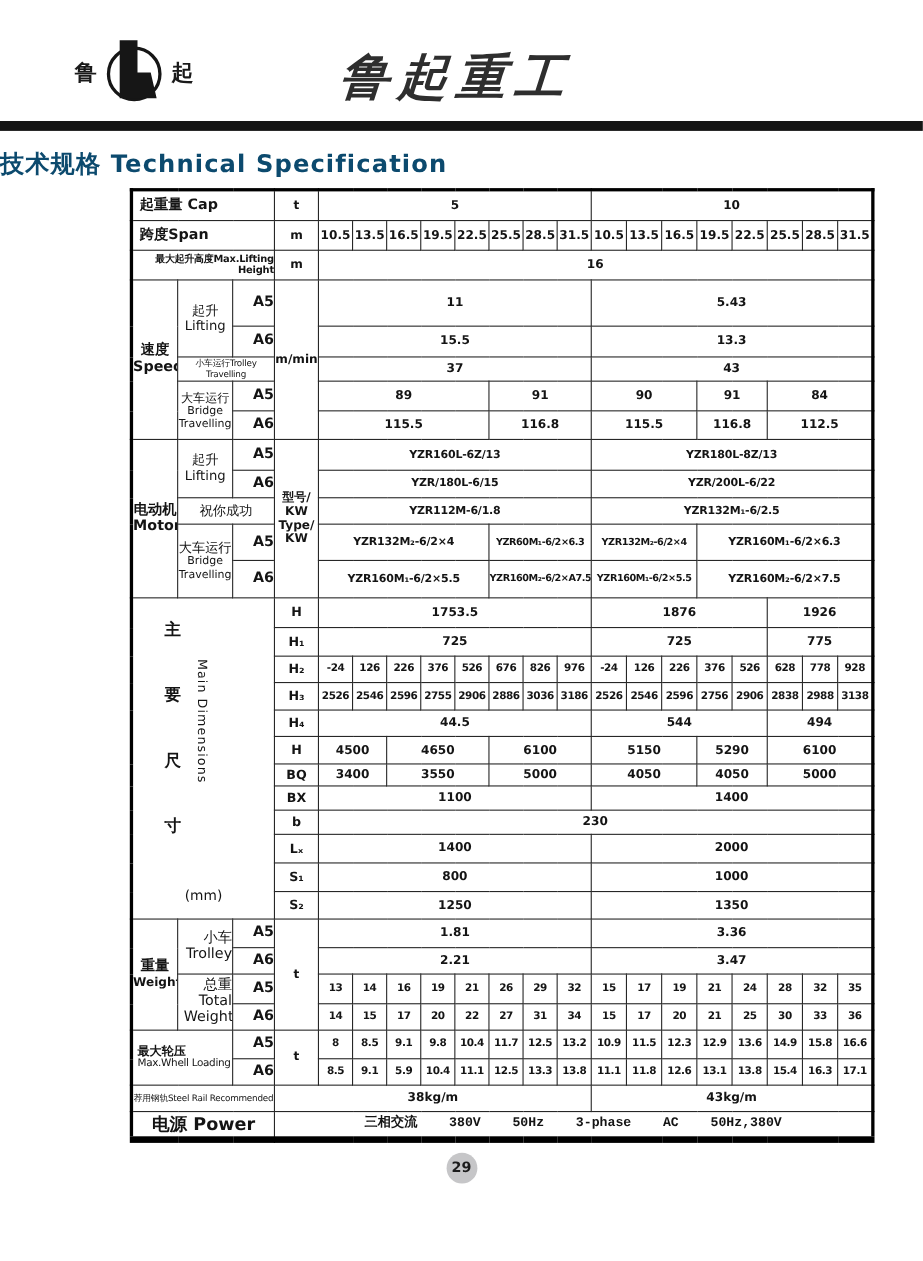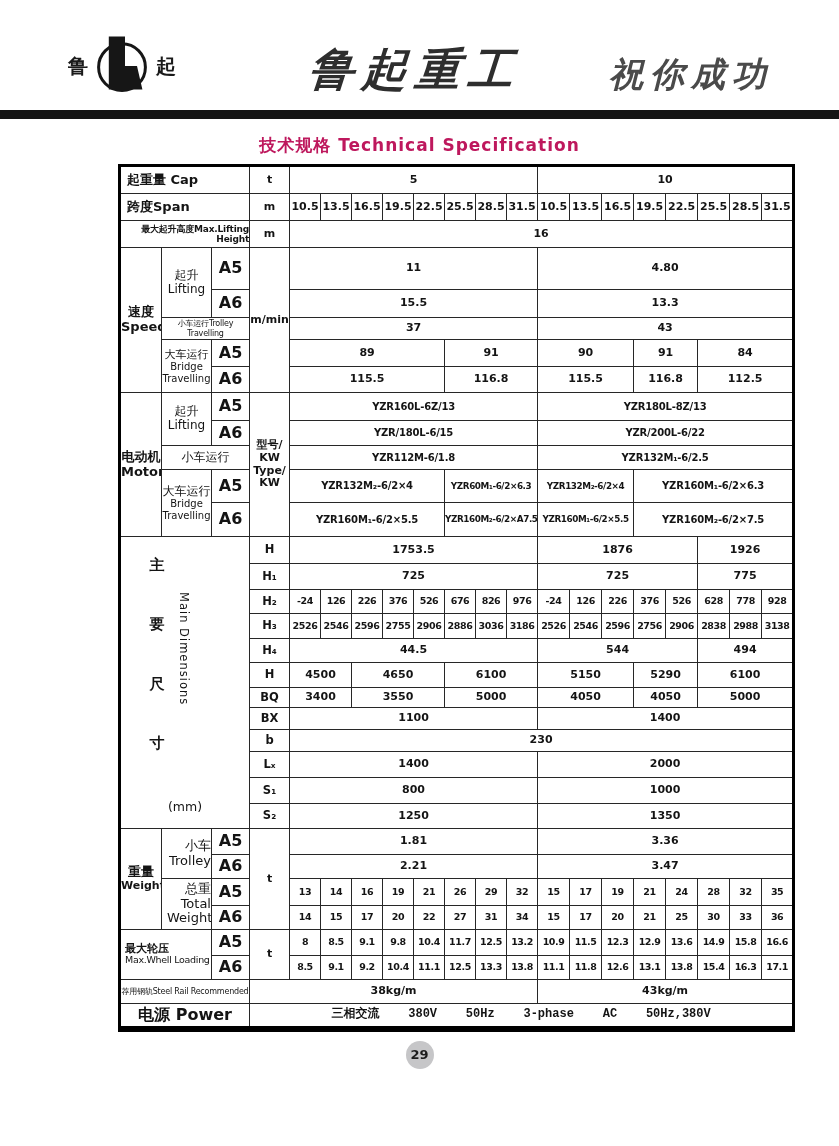--- a/index.html
+++ b/index.html
@@ -20,41 +20,41 @@
     color:#2e2e2e;transform:skewX(-4deg);white-space:nowrap;
   }
   .slogan{
     position:absolute;right:66px;top:52px;
     font-family:"DejaVu Serif","Liberation Serif",serif;
     font-size:34px;font-weight:700;font-style:italic;letter-spacing:7px;
     color:#4a4a4a;white-space:nowrap;
   }
   .black-bar{width:839px;height:9px;background:#151515;}
   .page-title{
-    text-align:center;font-size:17px;font-weight:700;color:#be185d;
+    font-size:22px;font-weight:700;color:#0c4a6e;
     margin:15px 0 7px 0;letter-spacing:1px;
   }
   
   table.spec{
     border-collapse:collapse;table-layout:fixed;
     width:674px;margin-left:118px;
     border:3px solid #000;border-bottom:6px solid #000;
   }
   td{
     border:1px solid #272727;text-align:center;vertical-align:middle;
     padding:0;overflow:hidden;font-size:11px;color:#141414;line-height:1.15;
   }
   td.lbl{font-size:13px;font-weight:700;text-align:left;padding-left:6px;}
   td.lbl-sm{font-size:9px;font-weight:700;text-align:right;padding-left:2px;letter-spacing:-0.2px;}
   td.gl{font-size:13px;font-weight:700;}
   .gl span{display:block;}
   td.sl{font-size:12px;}
   td.sl .en{display:block;font-size:10px;}
   td.sl-sm{font-size:8px;letter-spacing:-0.2px;}
-  td.gr{font-size:16px;font-weight:600;}
+  td.gr{font-size:13px;font-weight:600;text-align:right;}
   td.un{font-size:11px;font-weight:600;}
   .un span{display:block;}
   td.v{font-size:11px;font-weight:600;}
   td.v-sm{font-size:9.5px;font-weight:600;letter-spacing:-0.4px;}
   td.v-m{font-size:10px;font-weight:600;letter-spacing:-0.2px;}
   td.v-ms{font-size:8.8px;font-weight:600;letter-spacing:-0.4px;}
   td.dl{font-size:11.5px;font-weight:600;}
   td.pwr{font-size:12px;font-weight:600;white-space:pre;font-family:Liberation Mono, monospace;}
   td.wlbl{text-align:left;padding-left:4px;font-size:11px;font-weight:600;}
   td.wlbl .en{display:block;font-size:9.5px;font-weight:400;letter-spacing:-0.3px;}
@@ -85,21 +85,20 @@
 <div class="header">
   <div class="logo">
     <span class="logo-cn">鲁</span>
     <svg class="logo-mark" viewBox="0 0 110 110">
       <circle cx="55" cy="57" r="39" fill="none" stroke="#161616" stroke-width="5"></circle>
       <path d="M33 6 H60 V55 H80 L89 94 H33 Z" fill="#161616"></path>
     </svg>
     <span class="logo-cn">起</span>
   </div>
   <div class="company">鲁起重工</div>
-  <div class="slogan">祝你成功</div>
 </div>
 <div class="black-bar"></div>
 
 <div class="page-title">技术规格 Technical Specification</div>
 
 <table class="spec">
   <colgroup>
     <col style="width:42px">
       <col style="width:50px">
       <col style="width:38px">
@@ -159,21 +158,21 @@
 
   <tr style="height:42px">
     <td class="gl" rowspan="5">
       <span>速度</span>
       <span>Speed</span>
     </td>
     <td class="sl" rowspan="2">起升Lifting</td>
     <td class="gr">A5</td>
     <td class="un" rowspan="5">m/min</td>
     <td class="v" colspan="8">11</td>
-    <td class="v" colspan="8">4.80</td>
+    <td class="v" colspan="8">5.43</td>
   </tr>
   <tr style="height:28px">
     <td class="gr">A6</td>
     <td class="v" colspan="8">15.5</td>
     <td class="v" colspan="8">13.3</td>
   </tr>
   <tr style="height:22px">
     <td class="sl-sm" colspan="2">小车运行Trolley Travelling</td>
     <td class="v" colspan="8">37</td>
     <td class="v" colspan="8">43</td>
@@ -214,21 +213,21 @@
     </td>
     <td class="v-m" colspan="8">YZR160L-6Z/13</td>
     <td class="v-m" colspan="8">YZR180L-8Z/13</td>
   </tr>
   <tr style="height:25px">
     <td class="gr">A6</td>
     <td class="v-m" colspan="8">YZR/180L-6/15</td>
     <td class="v-m" colspan="8">YZR/200L-6/22</td>
   </tr>
   <tr style="height:24px">
-    <td class="sl" colspan="2">小车运行</td>
+    <td class="sl" colspan="2">祝你成功</td>
     <td class="v-m" colspan="8">YZR112M-6/1.8</td>
     <td class="v-m" colspan="8">YZR132M₁-6/2.5</td>
   </tr>
   <tr style="height:33px">
     <td class="sl" rowspan="2">
       <span>大车运行</span>
       <span class="en">Bridge Travelling</span>
     </td>
     <td class="gr">A5</td>
     <td class="v-m" colspan="5">YZR132M₂-6/2×4</td>
@@ -437,21 +436,21 @@
     <td class="v-sm">12.9</td>
     <td class="v-sm">13.6</td>
     <td class="v-sm">14.9</td>
     <td class="v-sm">15.8</td>
     <td class="v-sm">16.6</td>
   </tr>
   <tr style="height:24px">
     <td class="gr">A6</td>
     <td class="v-sm">8.5</td>
     <td class="v-sm">9.1</td>
-    <td class="v-sm">9.2</td>
+    <td class="v-sm">5.9</td>
     <td class="v-sm">10.4</td>
     <td class="v-sm">11.1</td>
     <td class="v-sm">12.5</td>
     <td class="v-sm">13.3</td>
     <td class="v-sm">13.8</td>
     <td class="v-sm">11.1</td>
     <td class="v-sm">11.8</td>
     <td class="v-sm">12.6</td>
     <td class="v-sm">13.1</td>
     <td class="v-sm">13.8</td>

